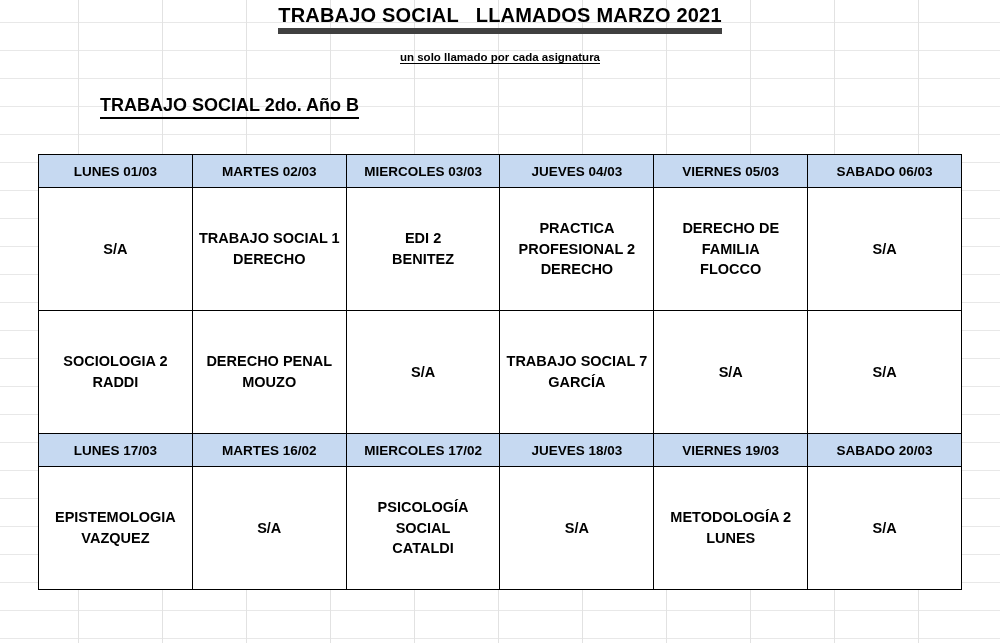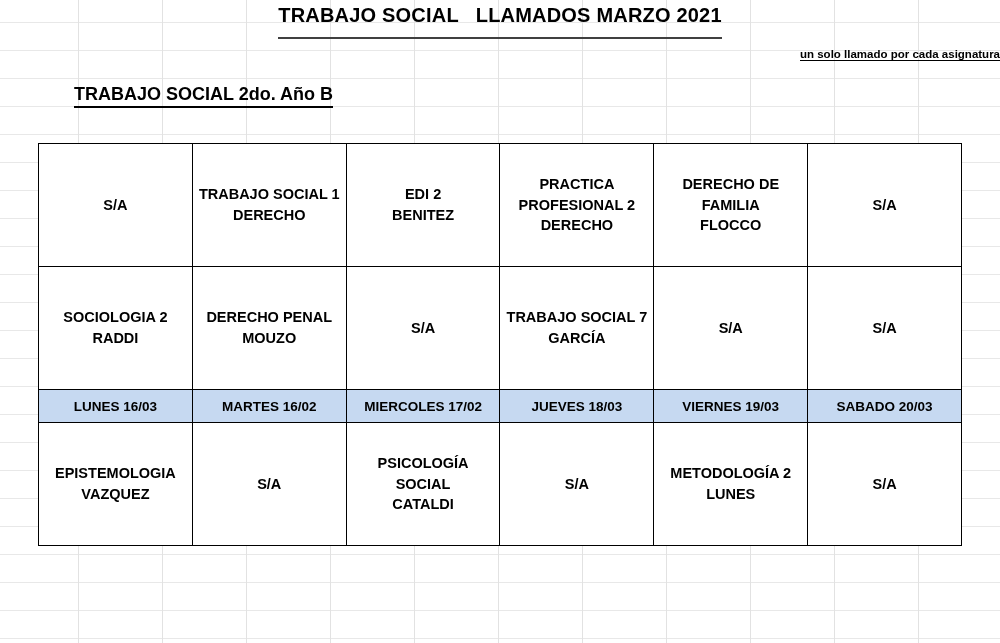--- a/index.html
+++ b/index.html
@@ -37,39 +37,39 @@
 
   .title-wrap {
     text-align: center;
     padding-top: 4px;
   }
   .main-title {
     display: inline-block;
     font-size: 20px;
     font-weight: bold;
     letter-spacing: 0.2px;
-    border-bottom: 2px solid #404040;
-    padding-bottom: 10px;
+    border-bottom: 6px solid #404040;
+    padding-bottom: 1px;
     white-space: pre;
   }
   .subtitle-wrap {
-    text-align: right;
-    margin-top: 5px;
+    text-align: center;
+    margin-top: 13px;
   }
   .subtitle {
     display: inline-block;
     font-size: 11.5px;
     font-weight: bold;
     border-bottom: 1.5px solid #000;
     padding-bottom: 0px;
   }
 
   .section-wrap {
-    margin-top: 22px;
-    padding-left: 74px;
+    margin-top: 30px;
+    padding-left: 100px;
   }
   .section-title {
     display: inline-block;
     font-size: 18px;
     font-weight: bold;
     border-bottom: 2px solid #000;
     padding-bottom: 1px;
   }
 
   table.sched {
@@ -116,20 +116,28 @@
   <div class="subtitle-wrap">
     <span class="subtitle">un solo llamado por cada asignatura</span>
   </div>
 
   <div class="section-wrap">
     <span class="section-title">TRABAJO SOCIAL 2do. Año B</span>
   </div>
 
   <table class="sched">
     <tbody>
+      <tr class="date-row">
+        <td>LUNES 01/03</td>
+        <td>MARTES 02/03</td>
+        <td>MIERCOLES 03/03</td>
+        <td>JUEVES 04/03</td>
+        <td>VIERNES 05/03</td>
+        <td>SABADO 06/03</td>
+      </tr>
       <tr class="subject-row">
         <td>
             <span class="line">S/A</span>
           </td>
         <td>
             <span class="line">TRABAJO SOCIAL 1</span>
             <span class="line">DERECHO</span>
           </td>
         <td>
             <span class="line">EDI 2</span>
@@ -168,21 +176,21 @@
           </td>
         <td>
             <span class="line">S/A</span>
           </td>
         <td>
             <span class="line">S/A</span>
           </td>
       </tr>
 
       <tr class="date-row">
-        <td>LUNES 16/03</td>
+        <td>LUNES 17/03</td>
         <td>MARTES 16/02</td>
         <td>MIERCOLES 17/02</td>
         <td>JUEVES 18/03</td>
         <td>VIERNES 19/03</td>
         <td>SABADO 20/03</td>
       </tr>
       <tr class="subject-row">
         <td>
             <span class="line">EPISTEMOLOGIA</span>
             <span class="line">VAZQUEZ</span>

